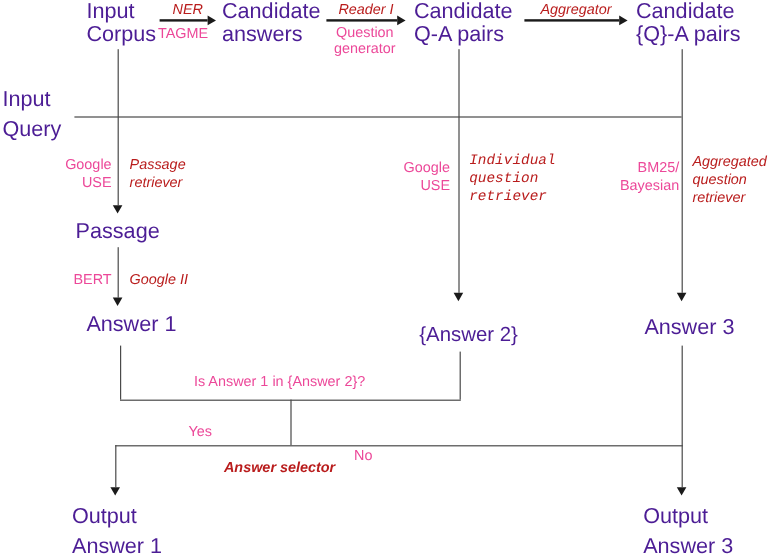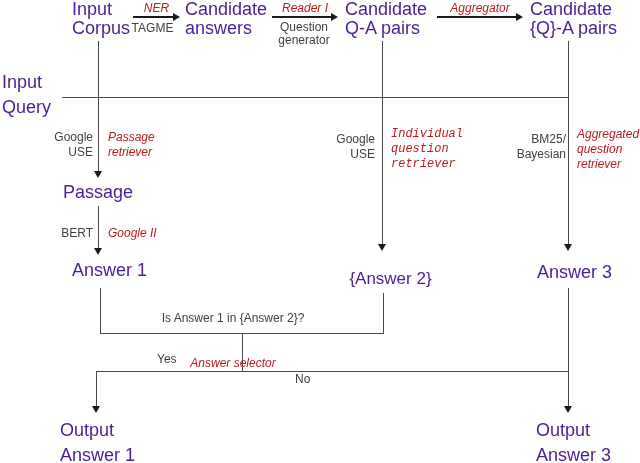--- a/index.html
+++ b/index.html
@@ -2,21 +2,21 @@
 <html><head>
 <meta charset="utf-8">
 <style>
   html,body{margin:0;padding:0;background:#ffffff;}
   #figure{
     position:relative;width:640px;height:463px;background:#ffffff;overflow:hidden;
     font-family:"Liberation Sans", sans-serif;color:#1a1a1a;
   }
   .node{position:absolute;font-size:18px;line-height:19px;white-space:nowrap;color:#4c1d95;}
   .big{font-size:18px;line-height:25px;}
-  .small{position:absolute;font-size:12px;line-height:15px;white-space:nowrap;color:#404040;}
+  .small{position:absolute;font-size:12px;line-height:15px;white-space:nowrap;color:#ec4899;}
   .red{color:#b91c1c;font-style:italic;}
   .ctr{text-align:center;}
   .rgt{text-align:right;}
   .hline{position:absolute;height:1px;background:#4a4a4a;}
   .vline{position:absolute;width:1px;background:#4a4a4a;}
   .shaft{position:absolute;height:2px;background:#1a1a1a;}
   .ah-down{position:absolute;width:0;height:0;
     border-left:4px solid transparent;border-right:4px solid transparent;
     border-top:7px solid #1a1a1a;}
   .ah-right{position:absolute;width:0;height:0;
@@ -125,21 +125,21 @@
 
   <div class="vline" style="left:100px;top:288px;height:45px;"></div>
   <div class="vline" style="left:383px;top:293px;height:40px;"></div>
   <div class="hline" style="left:100px;top:333px;width:284px;"></div>
   <div class="small ctr" style="left:133px;top:311px;width:200px;">Is Answer 1 in {Answer 2}?</div>
 
   <div class="vline" style="left:242px;top:333px;height:38px;"></div>
   <div class="hline" style="left:96px;top:371px;width:473px;"></div>
   <div class="small" style="left:157px;top:352px;">Yes</div>
   <div class="small" style="left:295px;top:352px;margin-top:20px;">No</div>
-  <div class="small red ctr" style="left:152px;top:356px;width:162px;">Answer selector</div>
+  <div class="small red ctr" style="left:152px;top:382px;width:162px;font-weight:bold;">Answer selector</div>
 
   <div class="vline" style="left:96px;top:371px;height:35px;"></div>
   <div class="ah-down" style="left:92px;top:406px;"></div>
 
   <div class="vline" style="left:568px;top:288px;height:118px;"></div>
   <div class="ah-down" style="left:564px;top:406px;"></div>
 
   <div class="node big" style="left:60px;top:418px;">
     <div>Output</div>
     <div>Answer 1</div>

